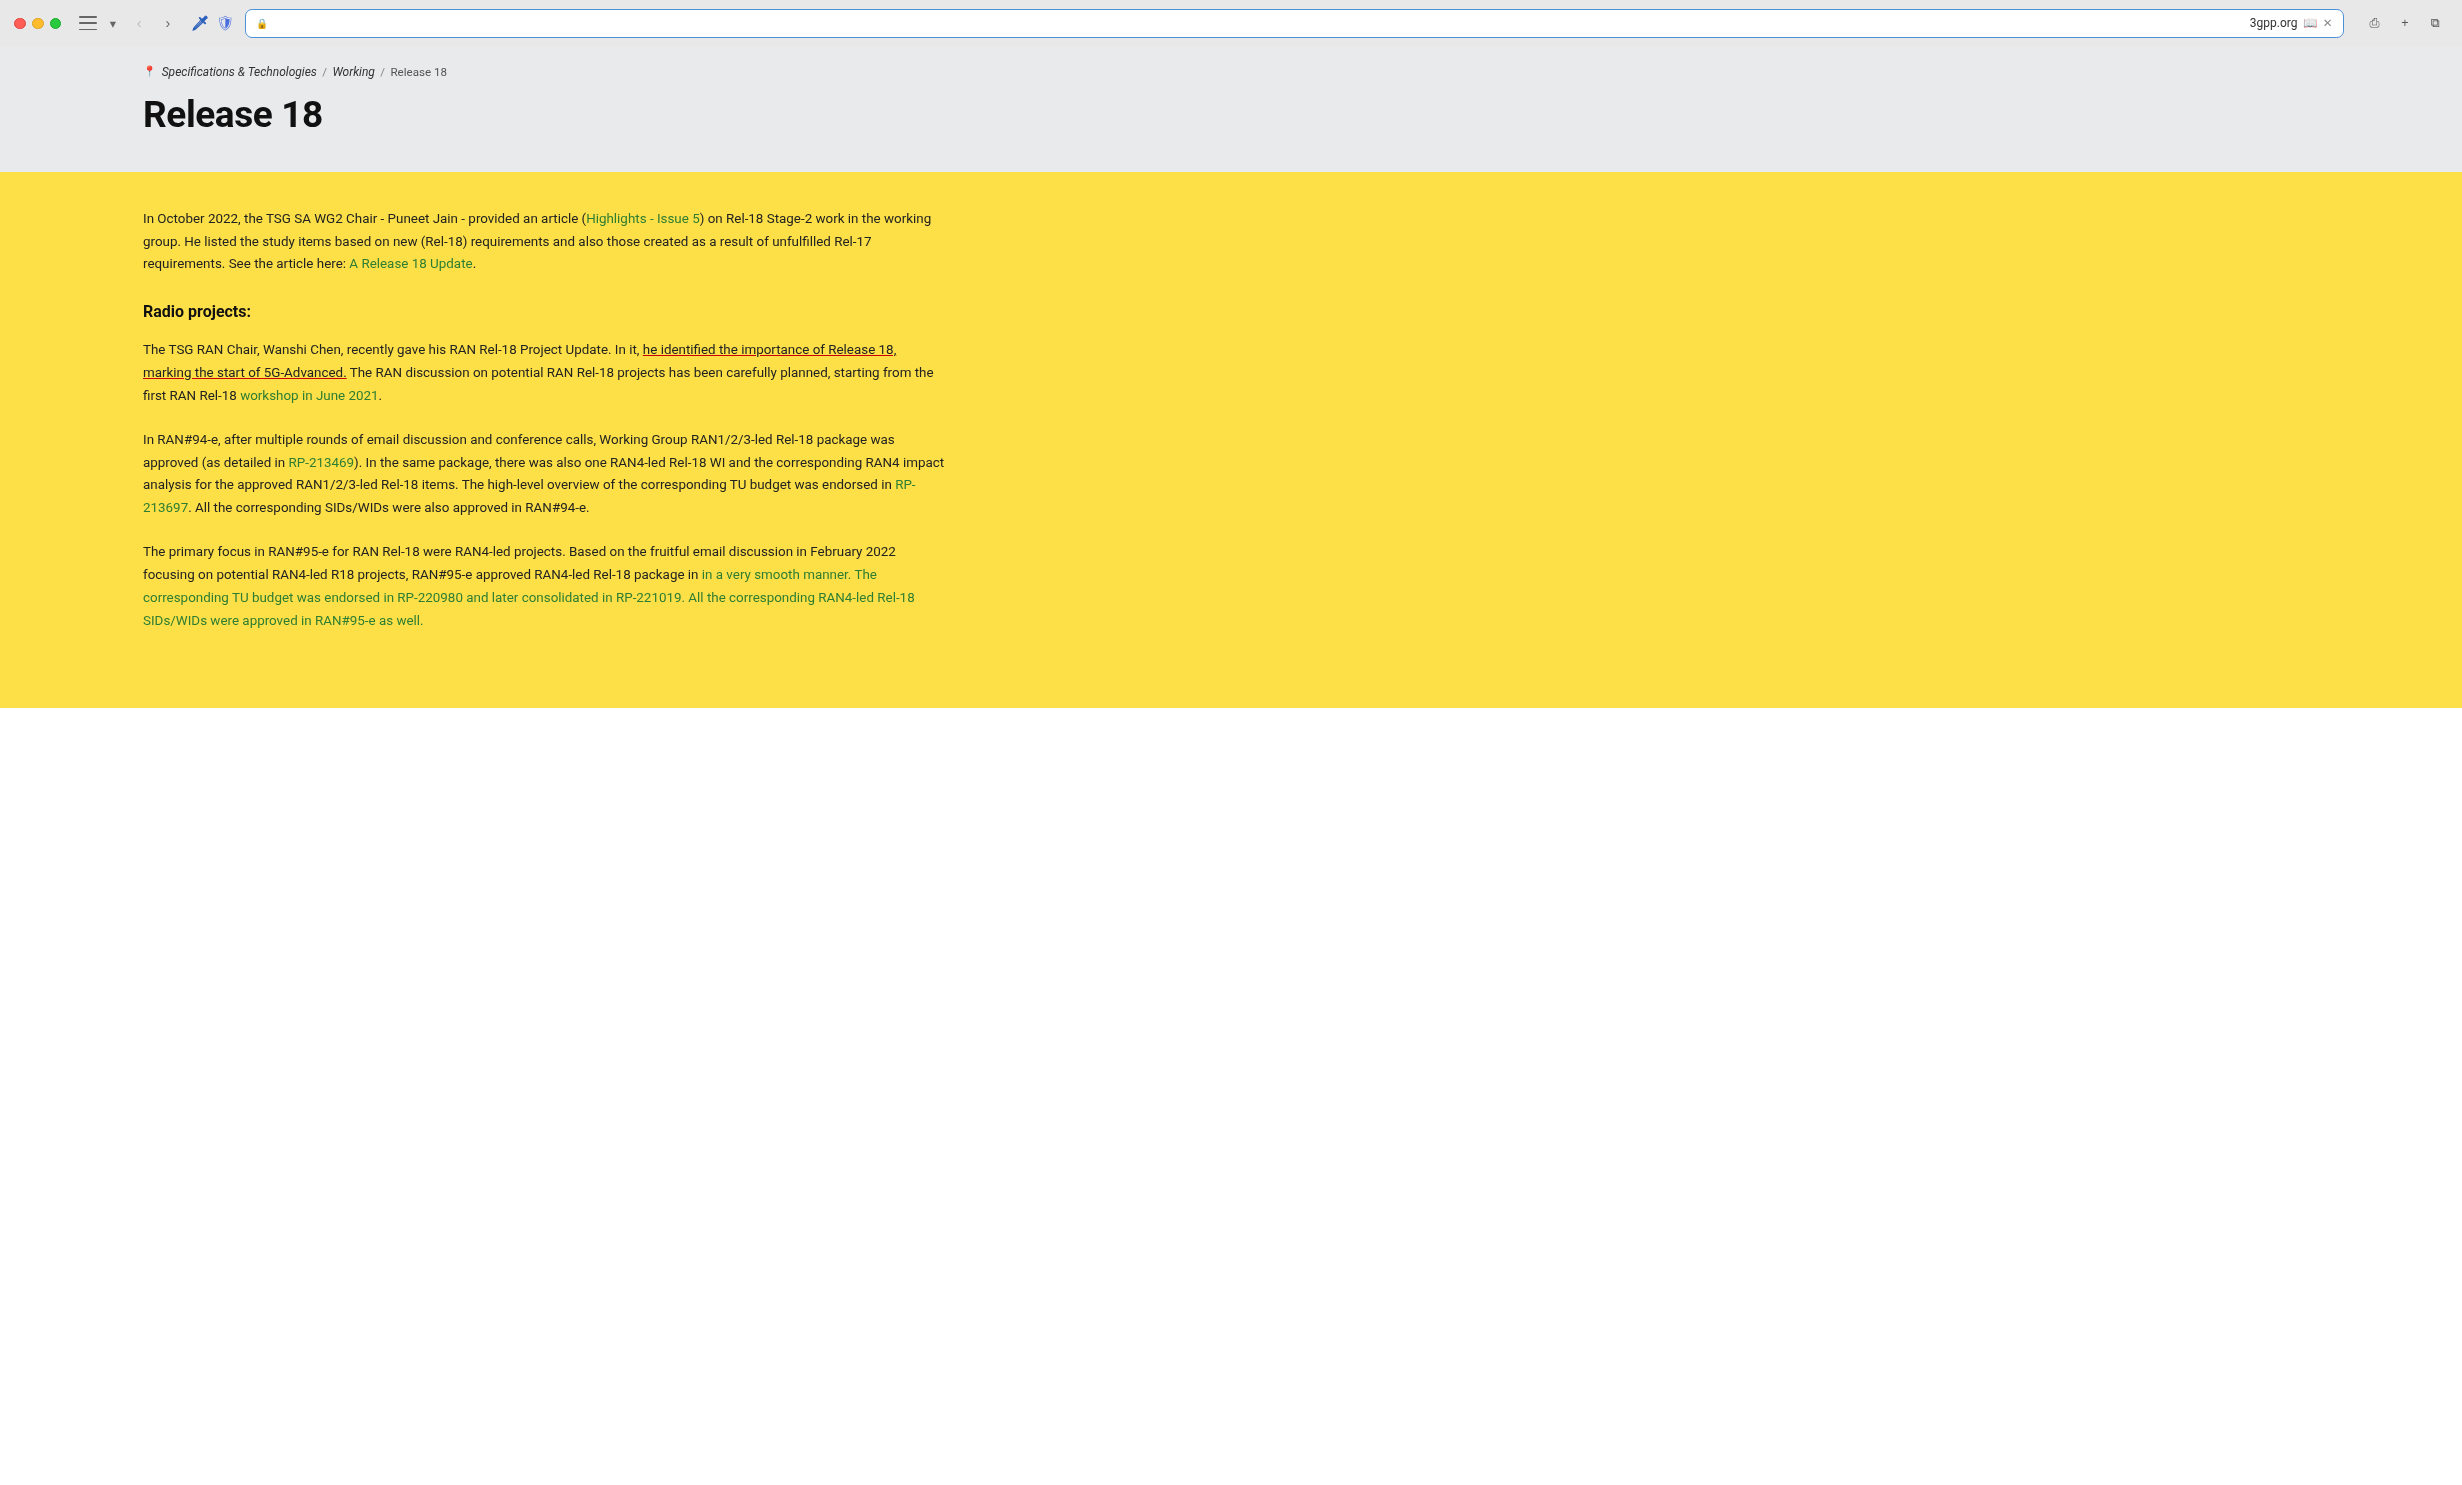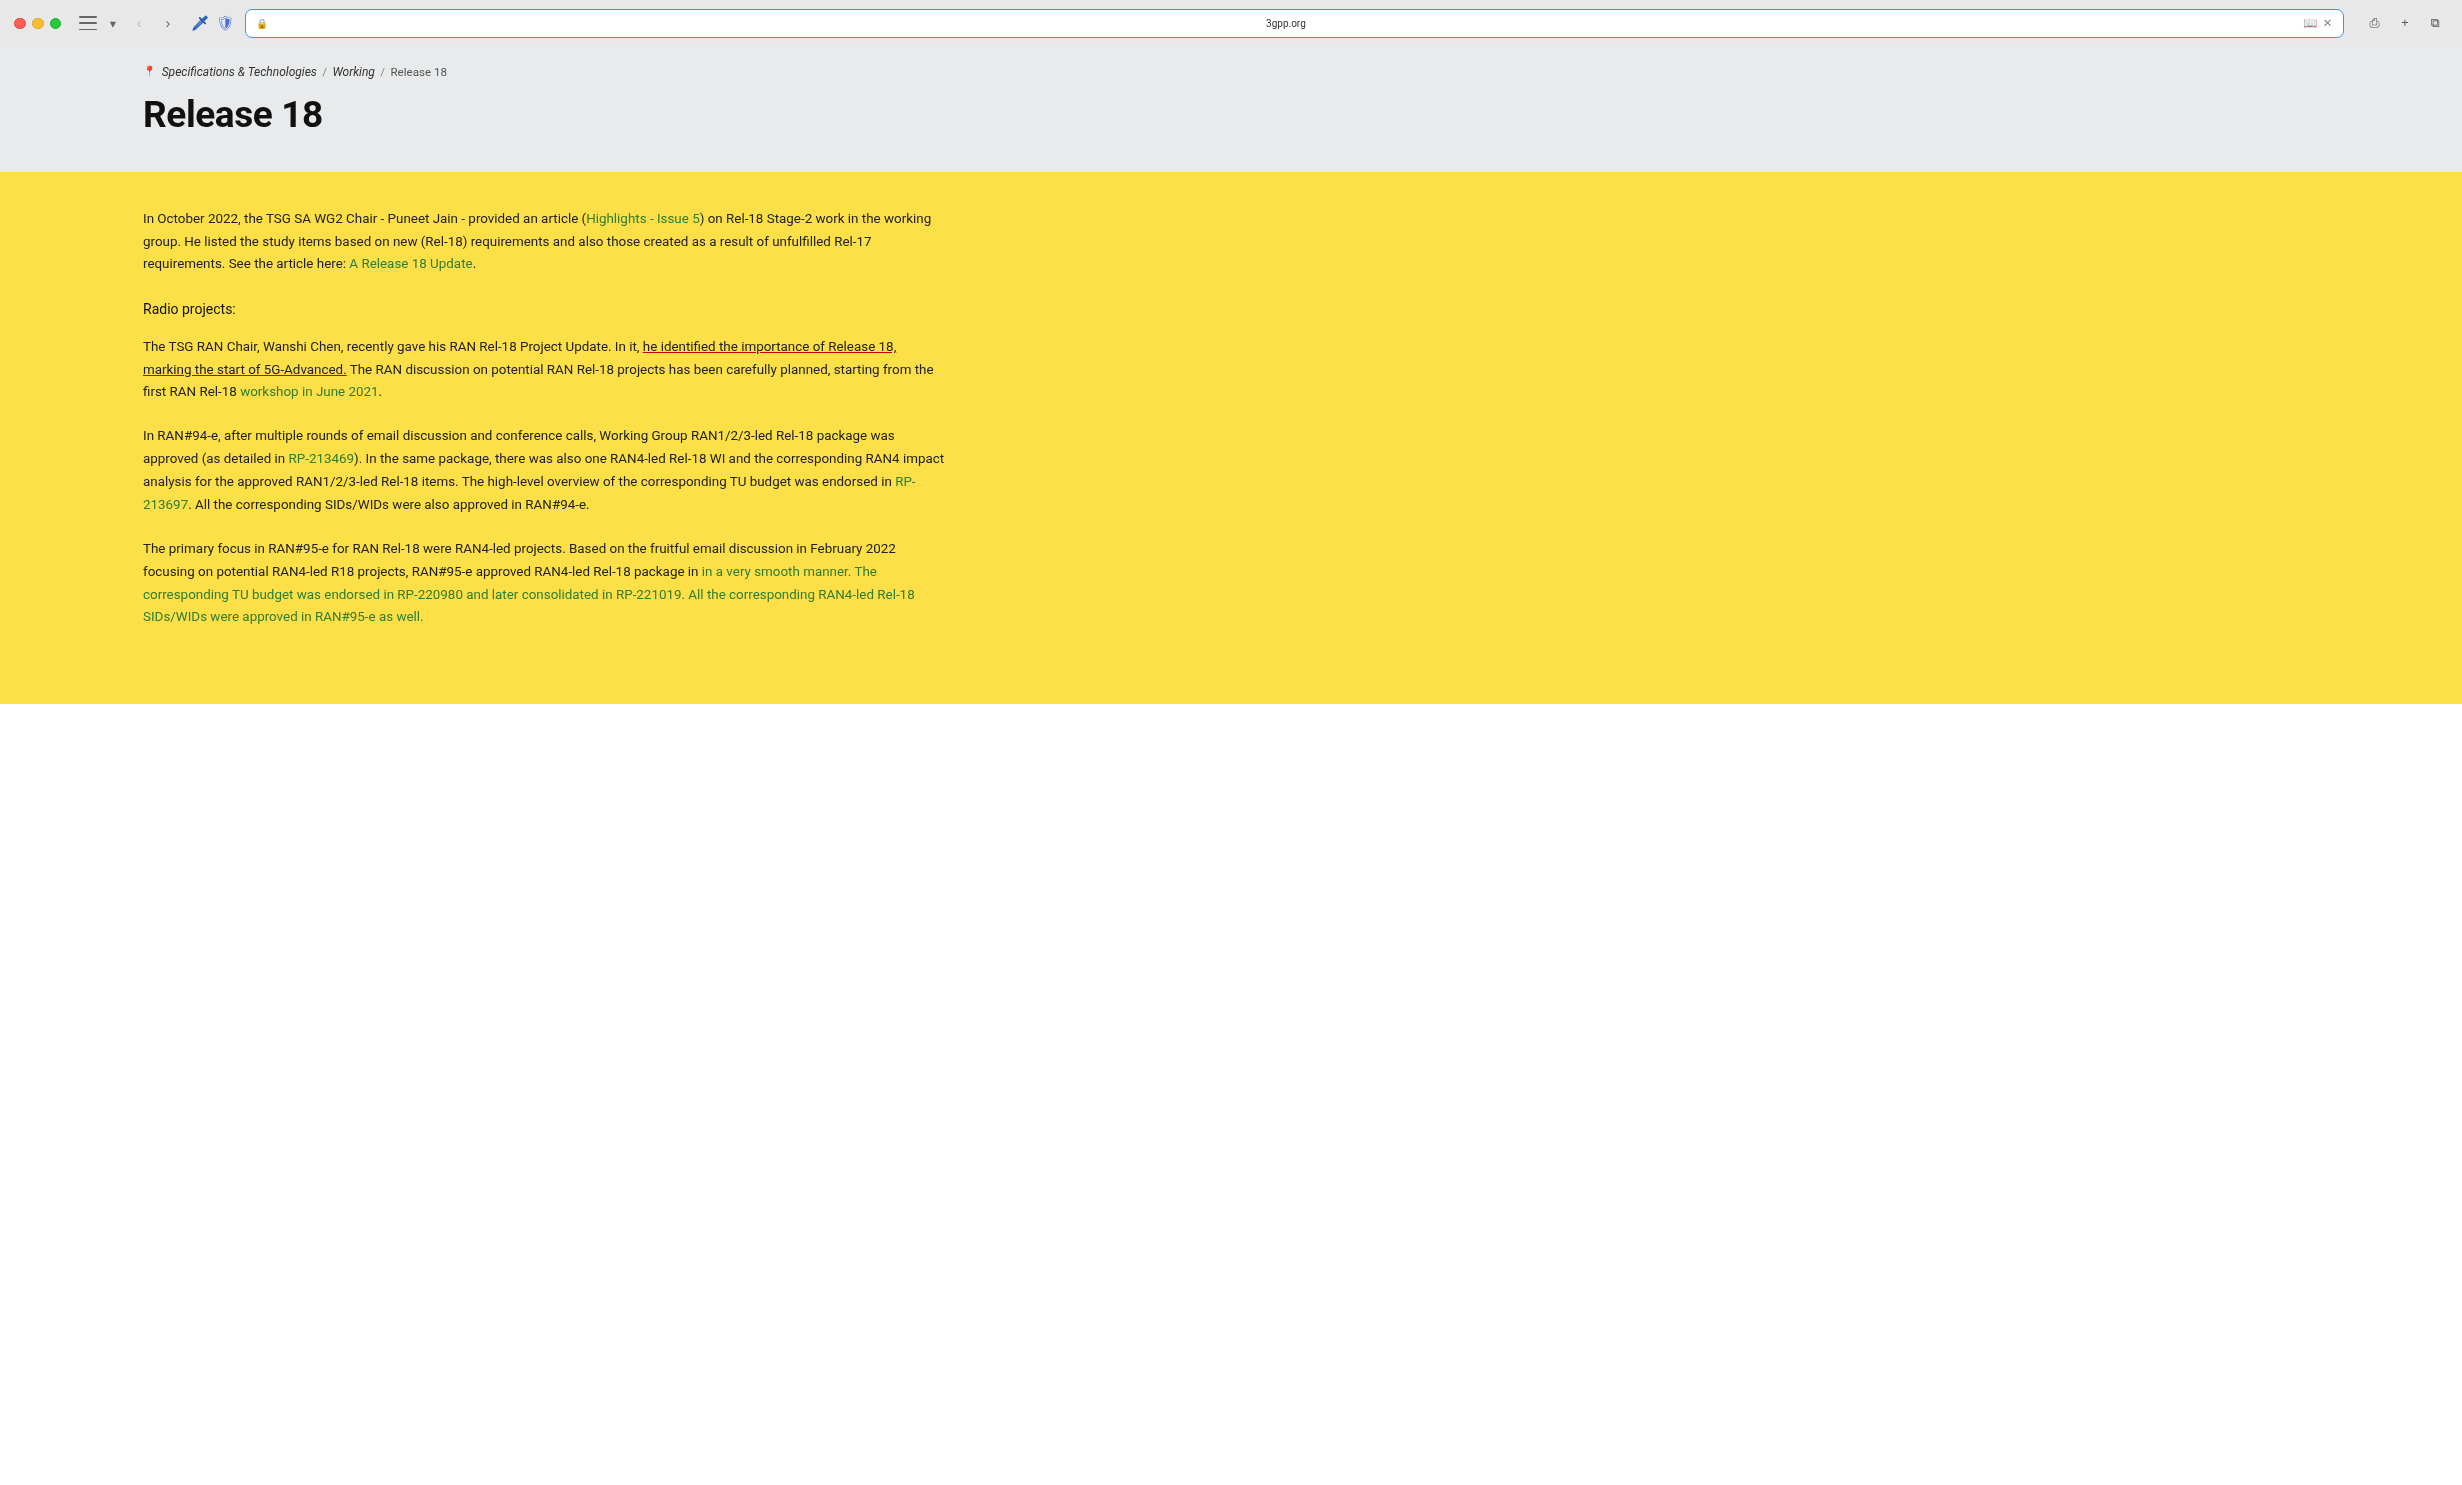--- a/index.html
+++ b/index.html
@@ -92,23 +92,23 @@
       gap: 5.4px;
     }
 
     .lock-icon {
       color: #888;
       font-size: 9.8px;
     }
 
     .address-text {
       flex: 1;
-      font-size: 10px;
+      font-size: 12px;
       color: #333;
-      text-align: center;
+      text-align: right;
     }
 
     .toolbar-icon-btn {
       width: 25px;
       height: 25px;
       border: none;
       background: transparent;
       cursor: pointer;
       display: flex;
       align-items: center;
@@ -206,22 +206,22 @@
       font-size: 13.4px;
       line-height: 1.7;
       color: #222;
     }
 
     .content-body p {
       margin-bottom: 21.4px;
     }
 
     .content-body .section-heading {
-      font-weight: 400;
-      font-size: 14px;
+      font-weight: 700;
+      font-size: 16px;
       margin-bottom: 14.3px;
       color: #111;
     }
 
     .link-green {
       color: #2e7d32;
       text-decoration: none;
     }
 
     .underline-red {

